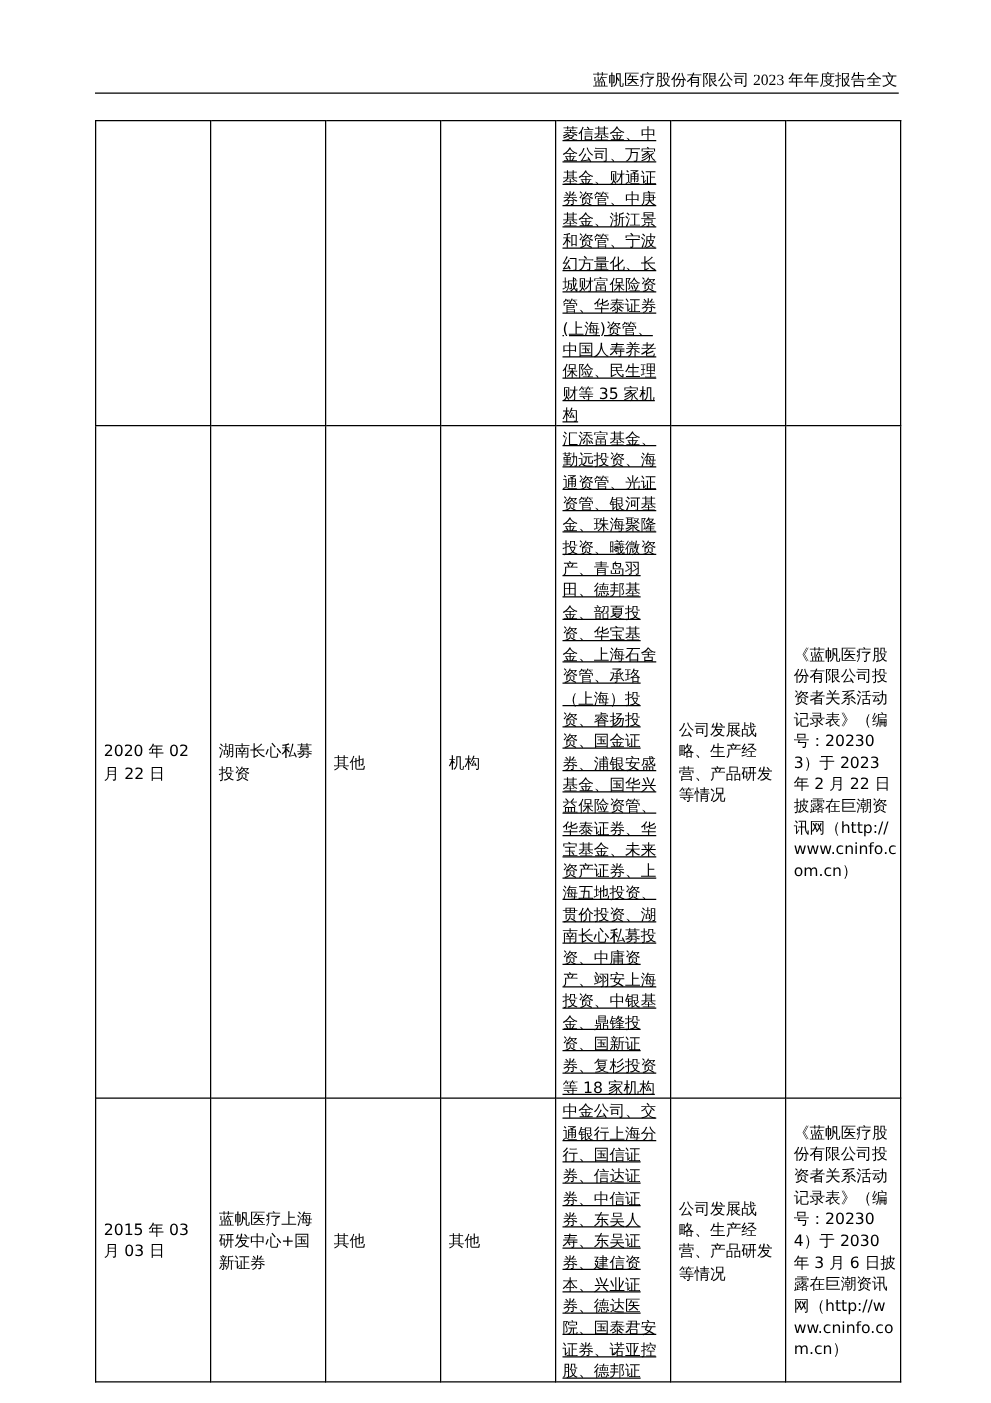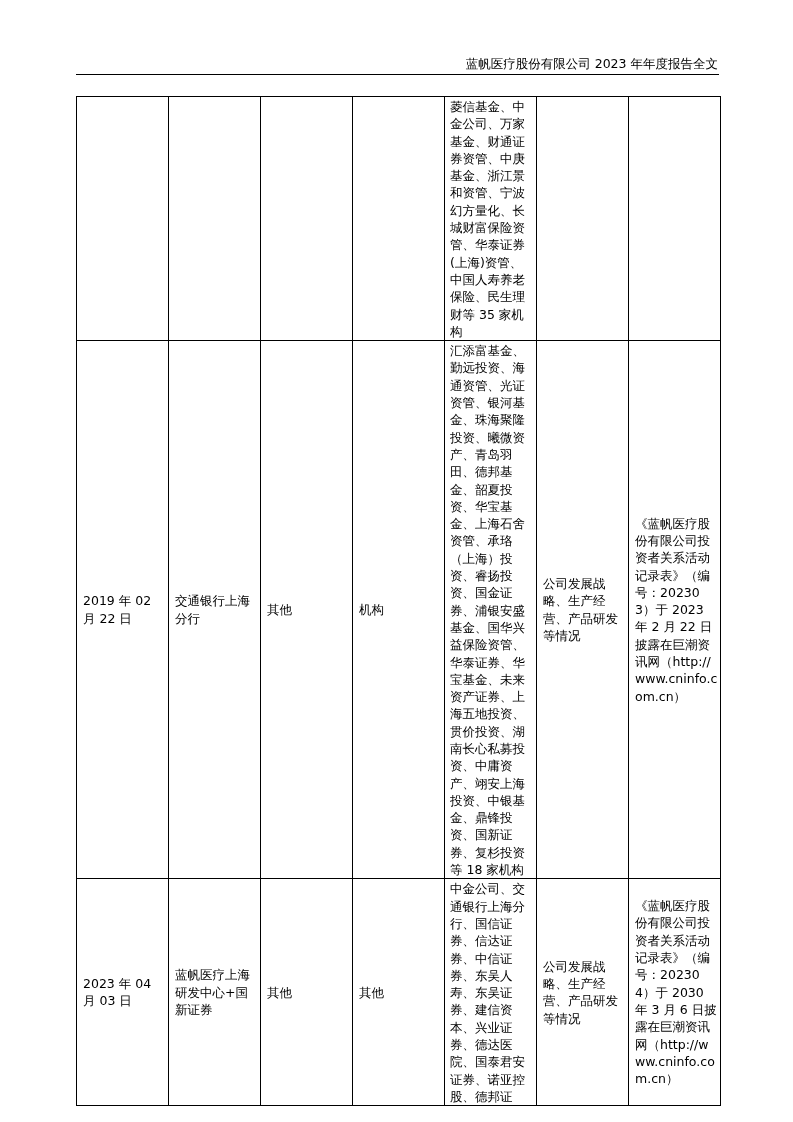--- a/index.html
+++ b/index.html
@@ -21,20 +21,21 @@
       top: 56px;
       width: 643px;
       height: 18px;
       border-bottom: 1px solid #000;
       text-align: right;
       font-size: 12.5px;
       line-height: 16px;
     }
     .page-header span {
       padding-right: 1px;
+      font-family: Liberation Serif, serif;
     }
     table.investor-table {
       position: absolute;
       left: 76px;
       top: 96px;
       border-collapse: collapse;
       table-layout: fixed;
       width: 644px;
     }
     table.investor-table td {
@@ -44,20 +45,21 @@
       font-size: 12.5px;
       line-height: 17.3px;
       word-break: break-all;
       overflow: hidden;
     }
     table.investor-table td.participants {
       vertical-align: top;
       padding-top: 1px;
       padding-left: 5px;
       padding-right: 2px;
+      text-decoration: underline;
     }
     table.investor-table td.index {
       padding-left: 6px;
       padding-right: 2px;
     }
     col.c1 { width: 92px; }
     col.c2 { width: 92px; }
     col.c3 { width: 92px; }
     col.c4 { width: 92px; }
     col.c5 { width: 92px; }
@@ -106,44 +108,44 @@
         </td>
       <td>
           <span class="cell-text"></span>
         </td>
       <td class="index">
           <span class="cell-text"></span>
         </td>
     </tr>
     <tr class="row-2">
       <td>
-          <span class="cell-text">2019 年 02 月 22 日</span>
+          <span class="cell-text">2020 年 02 月 22 日</span>
         </td>
       <td>
-          <span class="cell-text">交通银行上海分行</span>
+          <span class="cell-text">湖南长心私募投资</span>
         </td>
       <td>
           <span class="cell-text">其他</span>
         </td>
       <td>
           <span class="cell-text">机构</span>
         </td>
       <td class="participants">
           <span class="cell-text">汇添富基金、勤远投资、海通资管、光证资管、银河基金、珠海聚隆投资、曦微资产、青岛羽田、德邦基金、韶夏投资、华宝基金、上海石舍资管、承珞（上海）投资、睿扬投资、国金证券、浦银安盛基金、国华兴益保险资管、华泰证券、华宝基金、未来资产证券、上海五地投资、贯价投资、湖南长心私募投资、中庸资产、翊安上海投资、中银基金、鼎锋投资、国新证券、复杉投资等 18 家机构</span>
         </td>
       <td>
           <span class="cell-text">公司发展战略、生产经营、产品研发等情况</span>
         </td>
       <td class="index">
           <span class="cell-text">《蓝帆医疗股份有限公司投资者关系活动记录表》（编号：202303）于 2023 年 2 月 22 日披露在巨潮资讯网（http://www.cninfo.com.cn）</span>
         </td>
     </tr>
     <tr class="row-3">
       <td>
-          <span class="cell-text">2023 年 04 月 03 日</span>
+          <span class="cell-text">2015 年 03 月 03 日</span>
         </td>
       <td>
           <span class="cell-text">蓝帆医疗上海研发中心+国新证券</span>
         </td>
       <td>
           <span class="cell-text">其他</span>
         </td>
       <td>
           <span class="cell-text">其他</span>
         </td>

